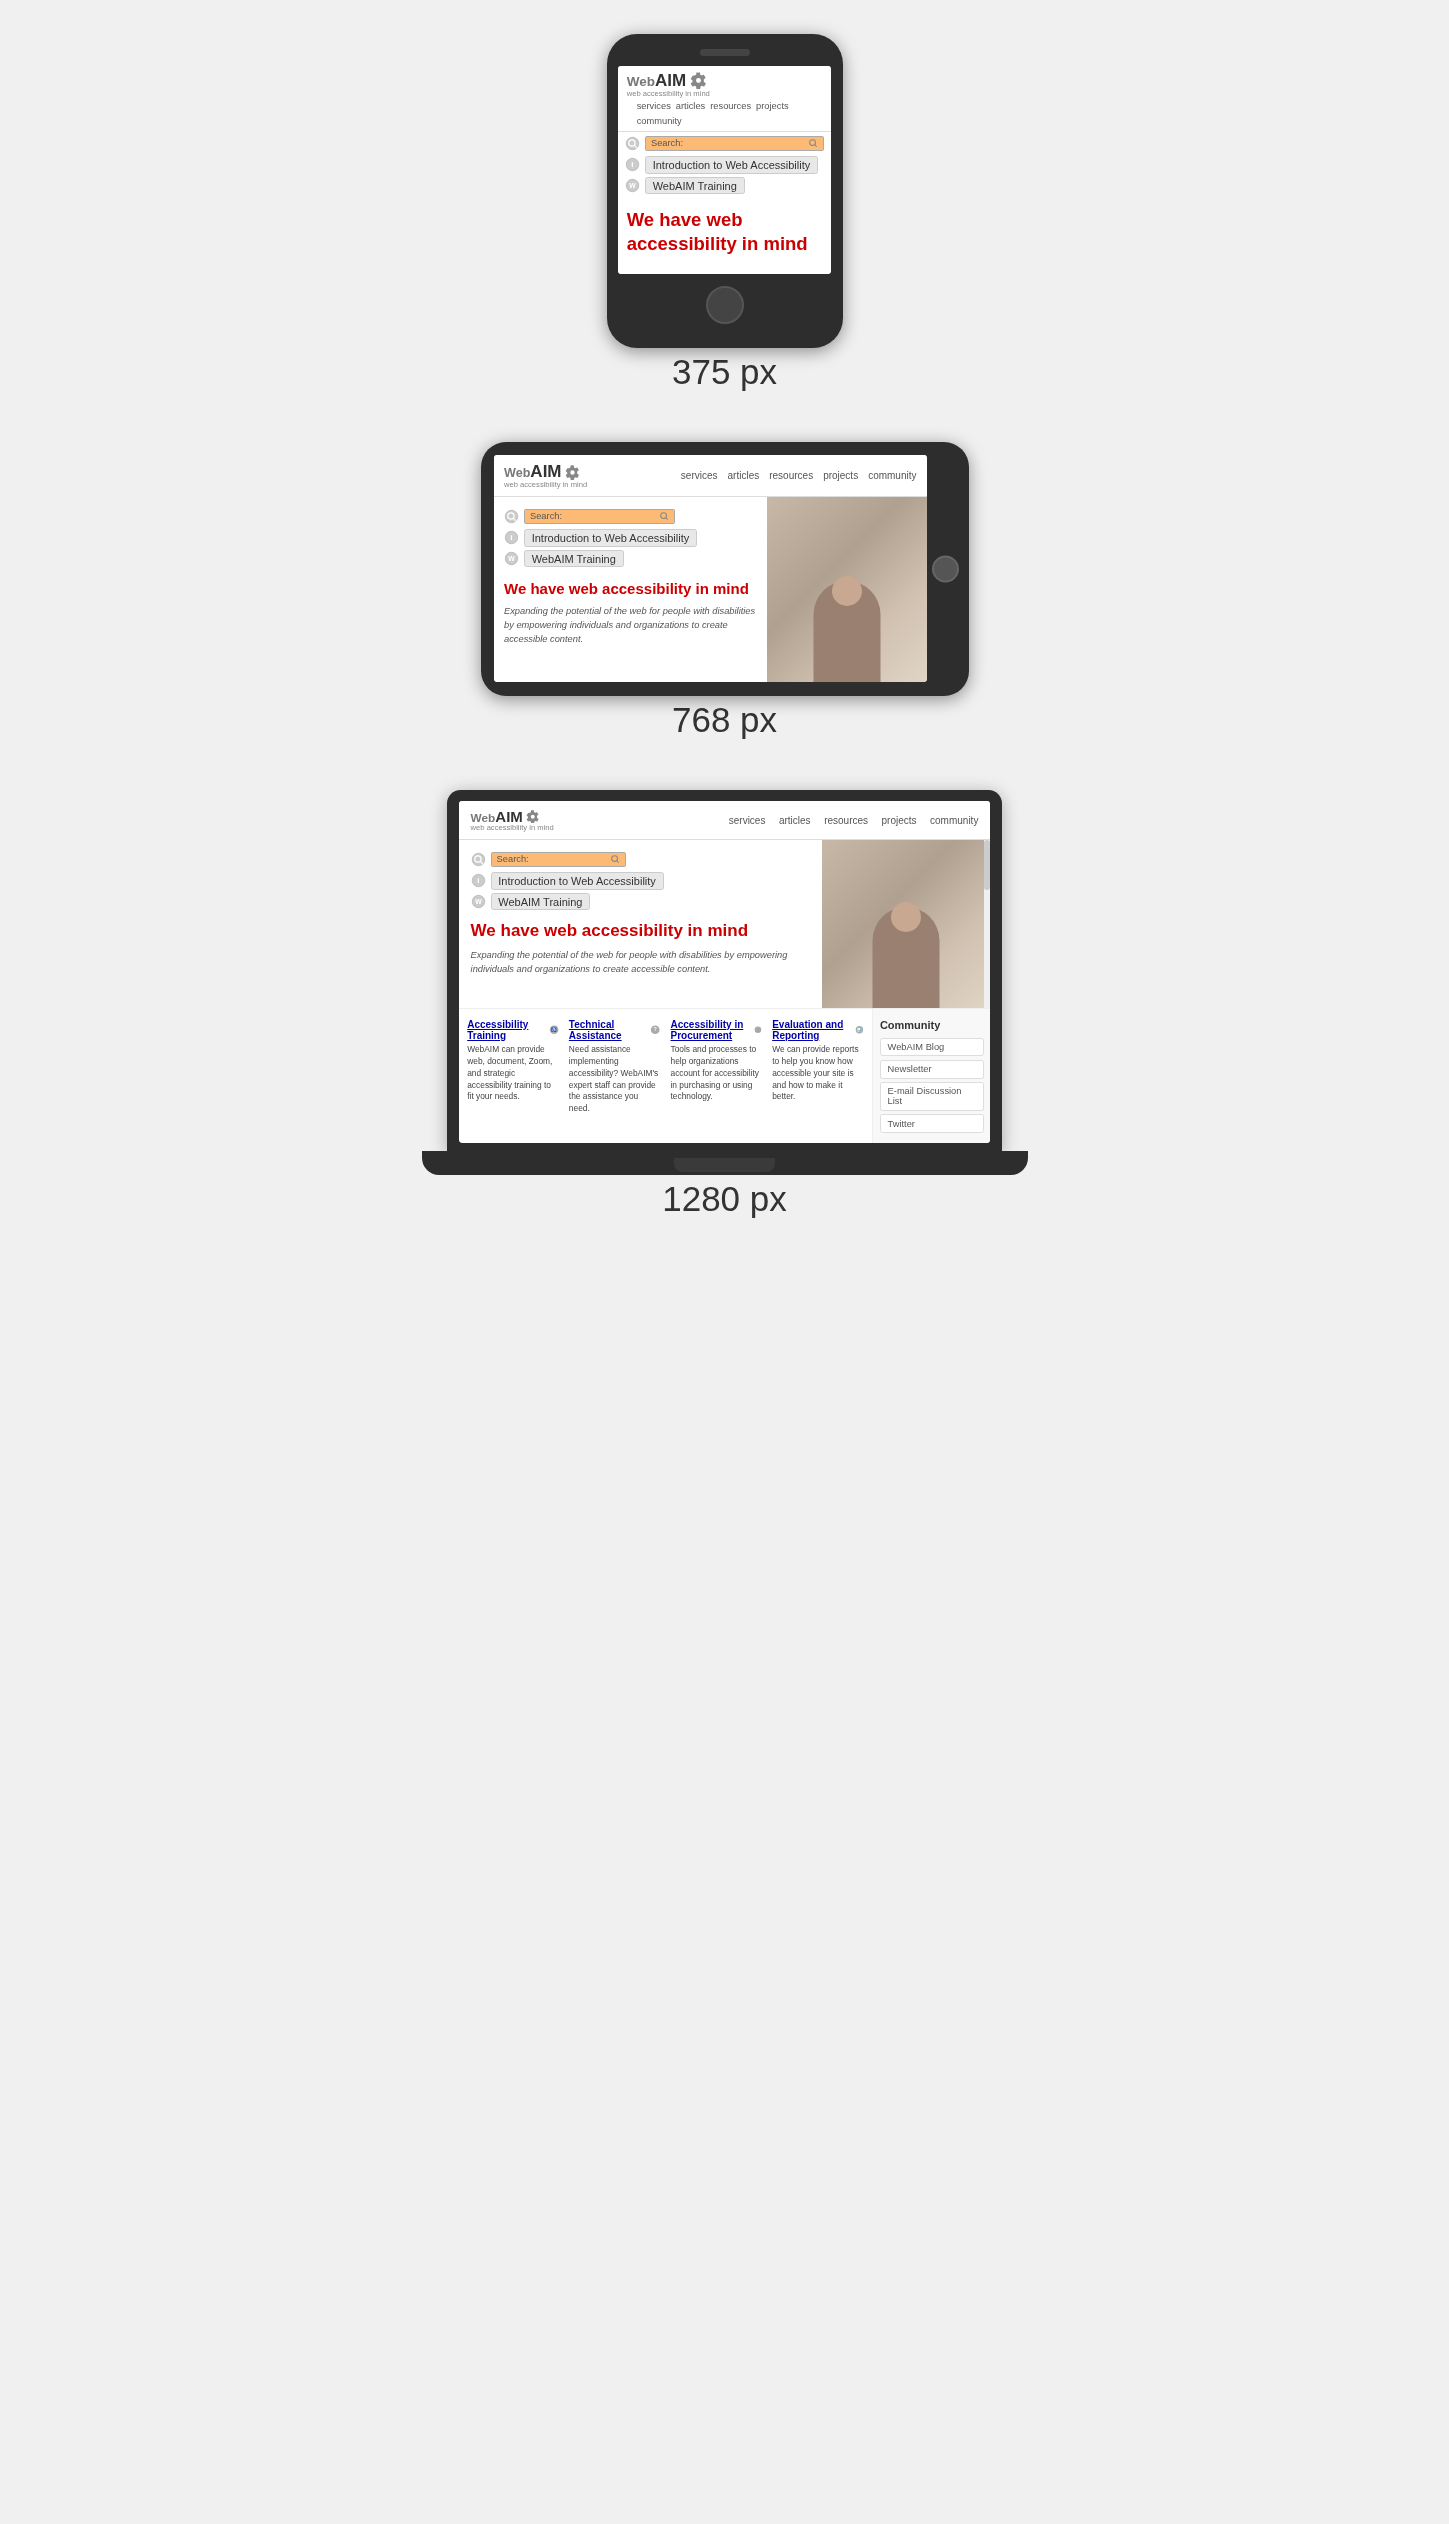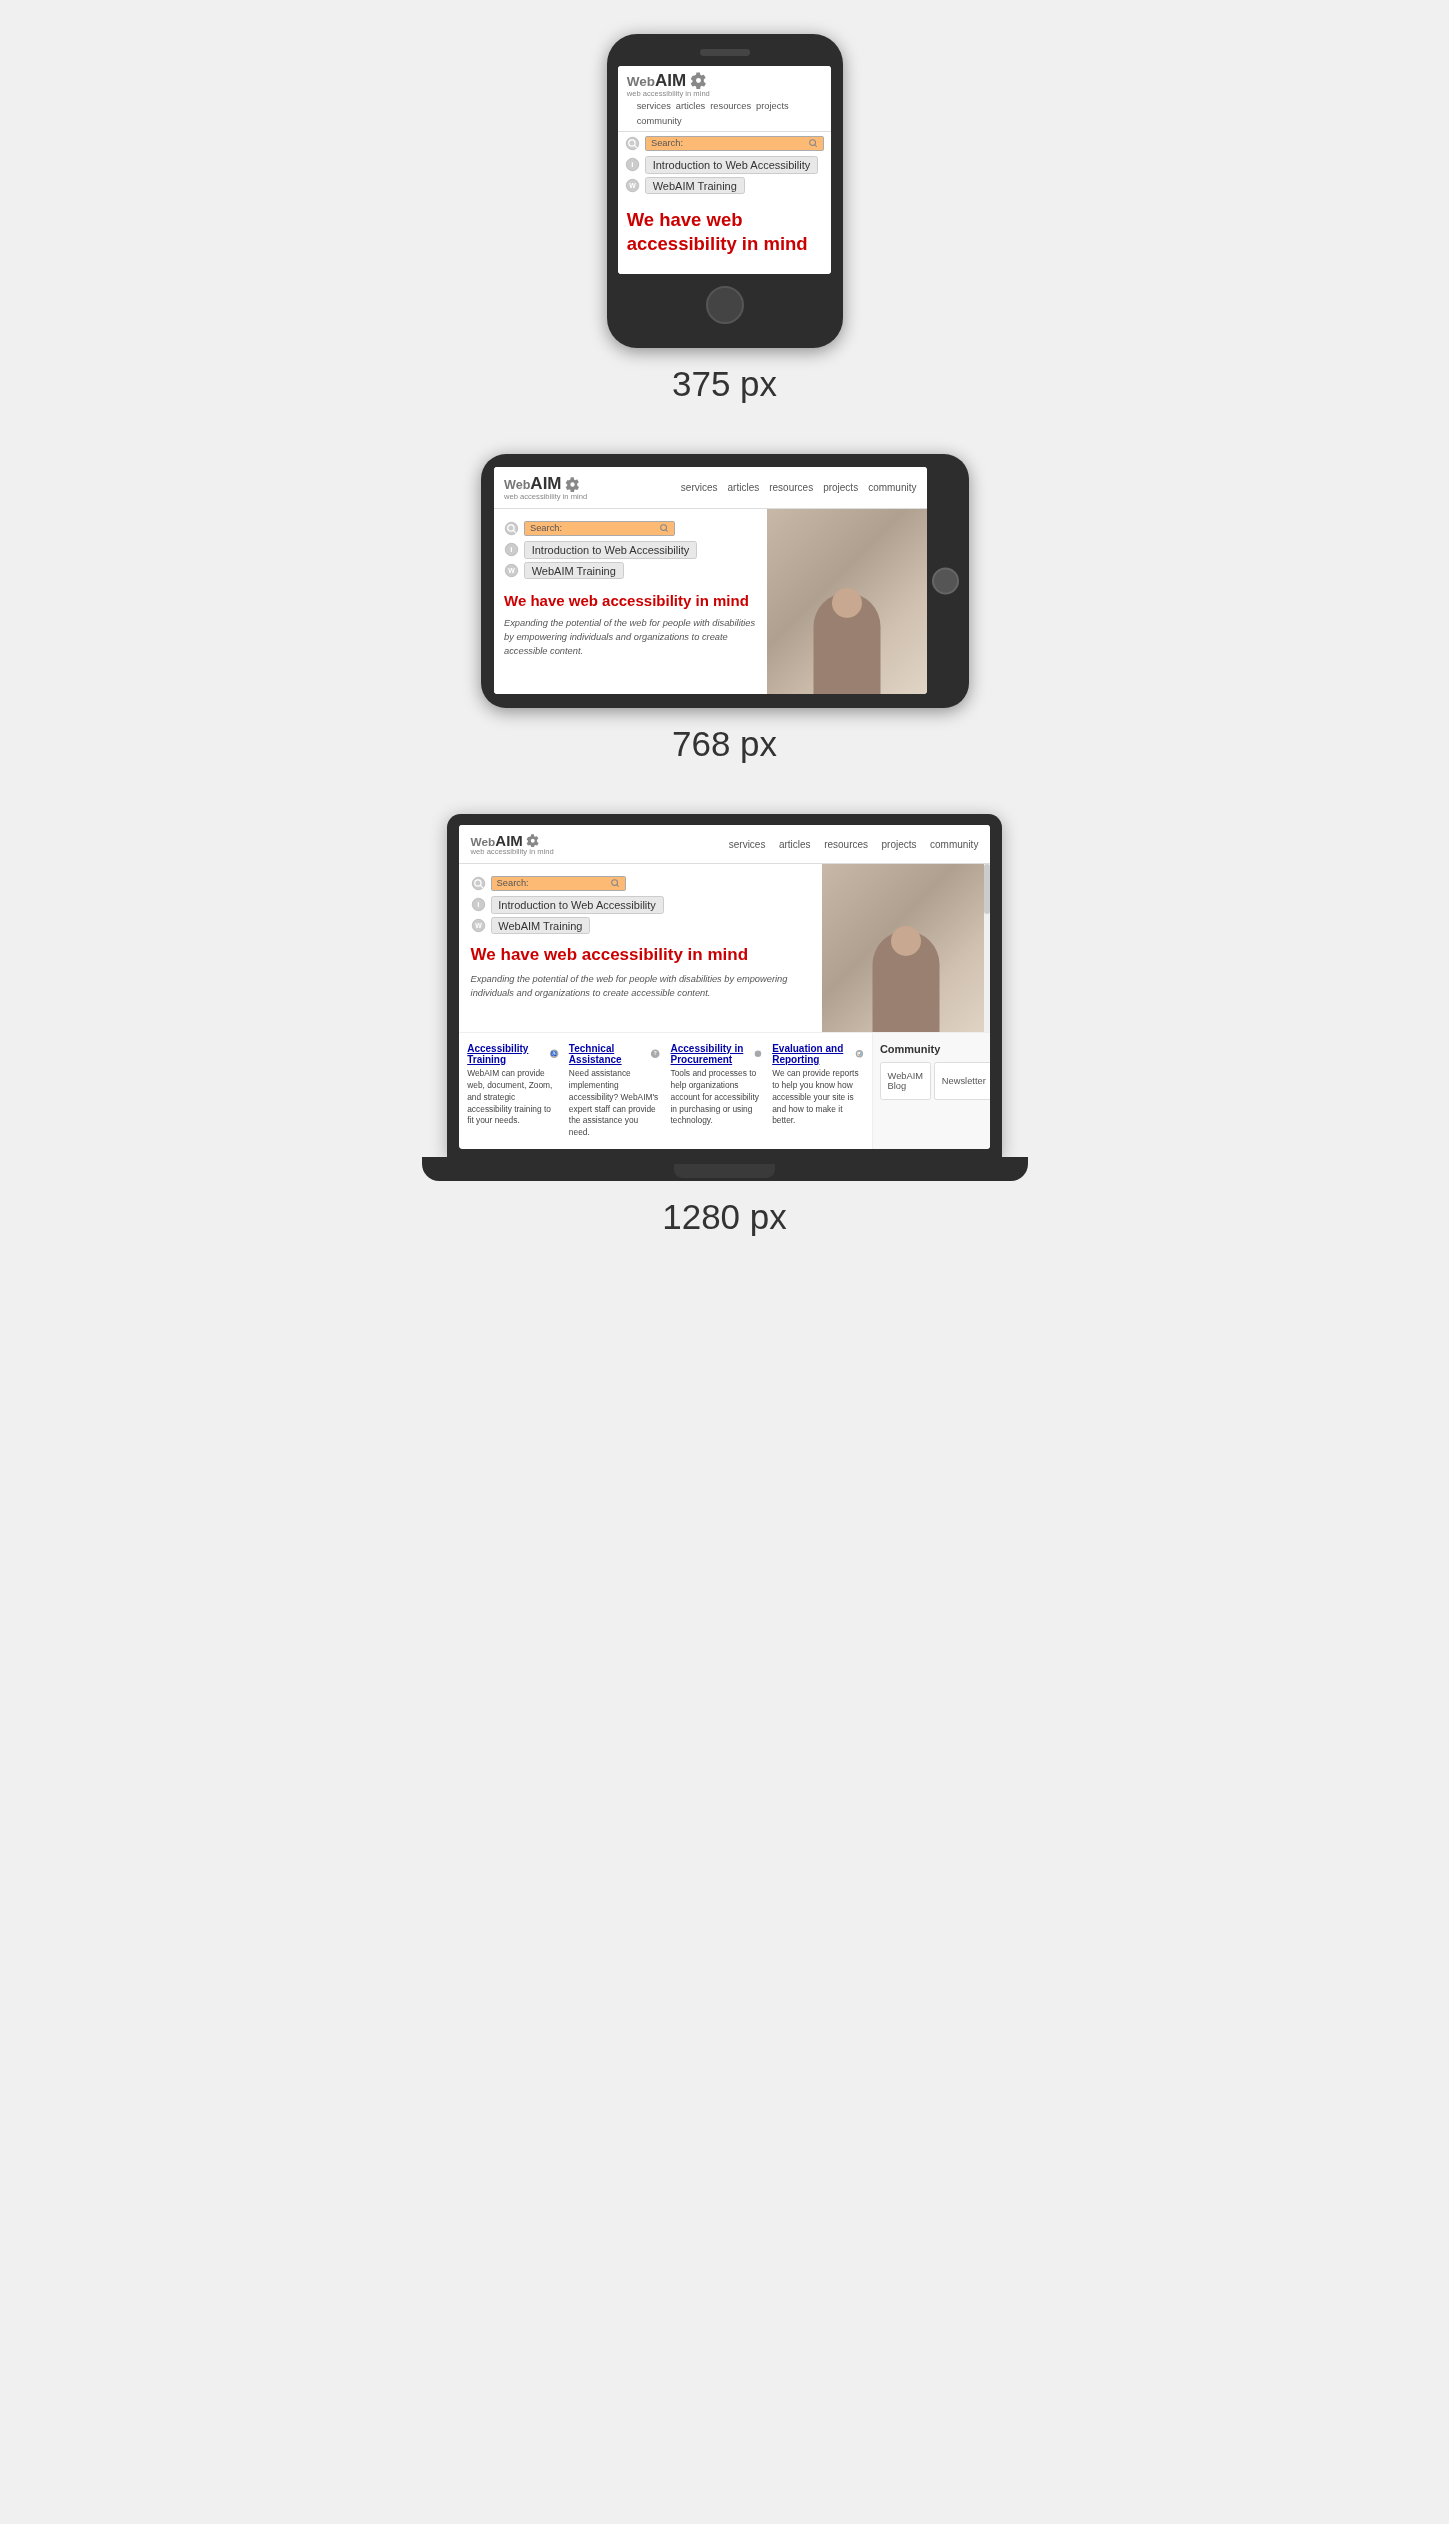--- a/index.html
+++ b/index.html
@@ -11,21 +11,21 @@
       align-items: center;
       padding: 34px 17px 50px;
       gap: 50px;
     }
 
     
     .device-section {
       display: flex;
       flex-direction: column;
       align-items: center;
-      gap: 16px;
+      gap: 4px;
       justify-content: space-between;
     }
     .device-label {
       font-size: 35px;
       color: #333;
       font-weight: 300;
     }
 
     
     .phone-frame {
@@ -297,21 +297,21 @@
       color: #444;
       line-height: 1.4;
     }
     .wb-service-icon {
       width: 13.5px;
       height: 13.5px;
       fill: #888;
     }
     .wb-community-links {
       display: flex;
-      flex-direction: row;
+      flex-direction: column;
       gap: 3.4px;
     }
     .wb-community-link {
       background: #fff;
       border: 0.8px solid #ddd;
       border-radius: 2.5px;
       font-size: 9.3px;
       color: #555;
       padding: 3.4px 6.7px;
       text-align: left;

